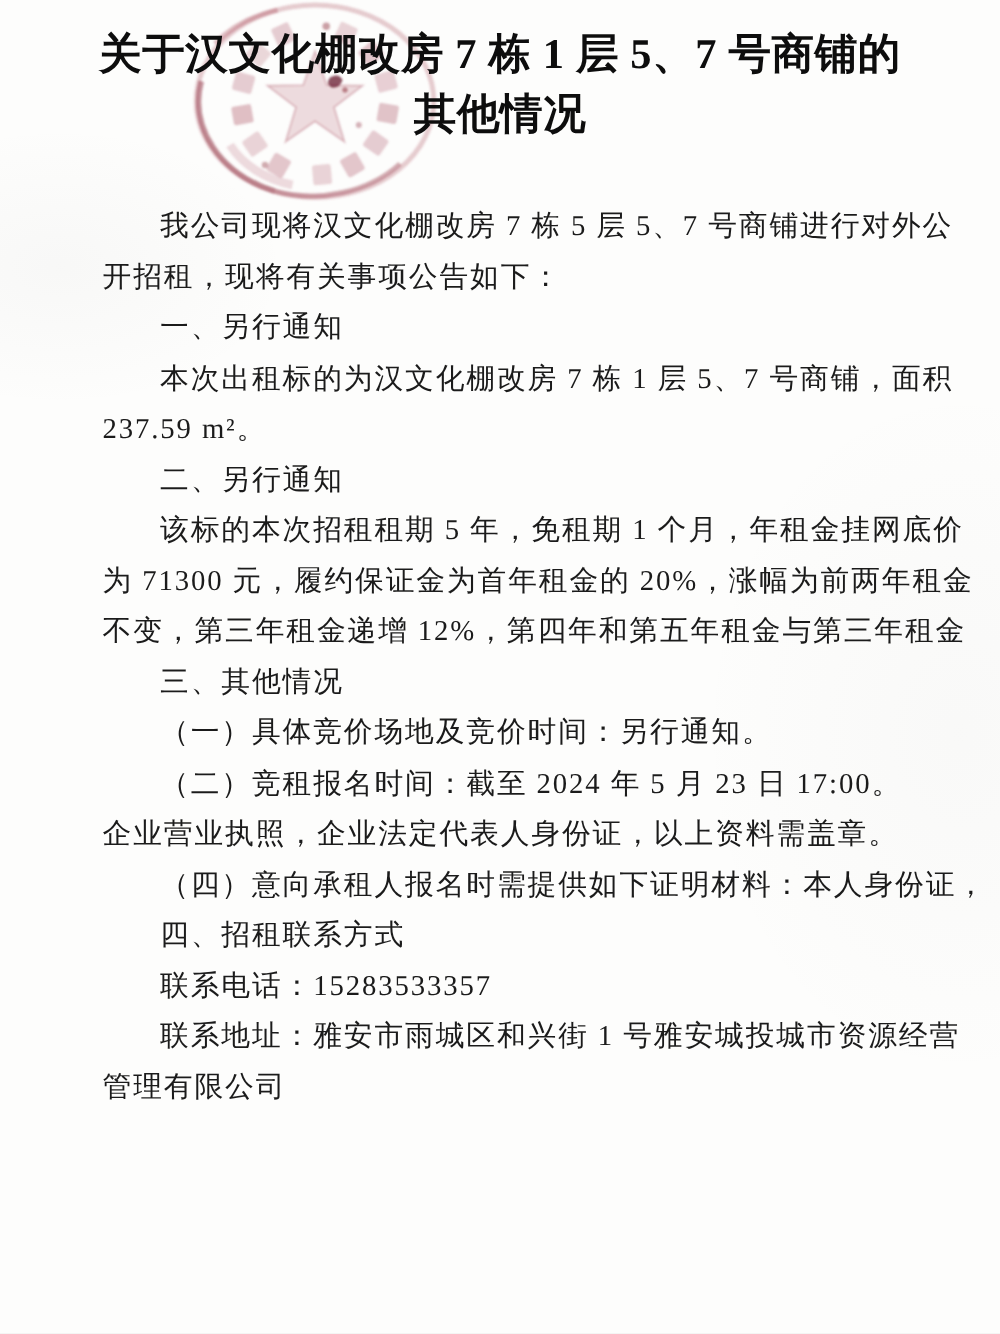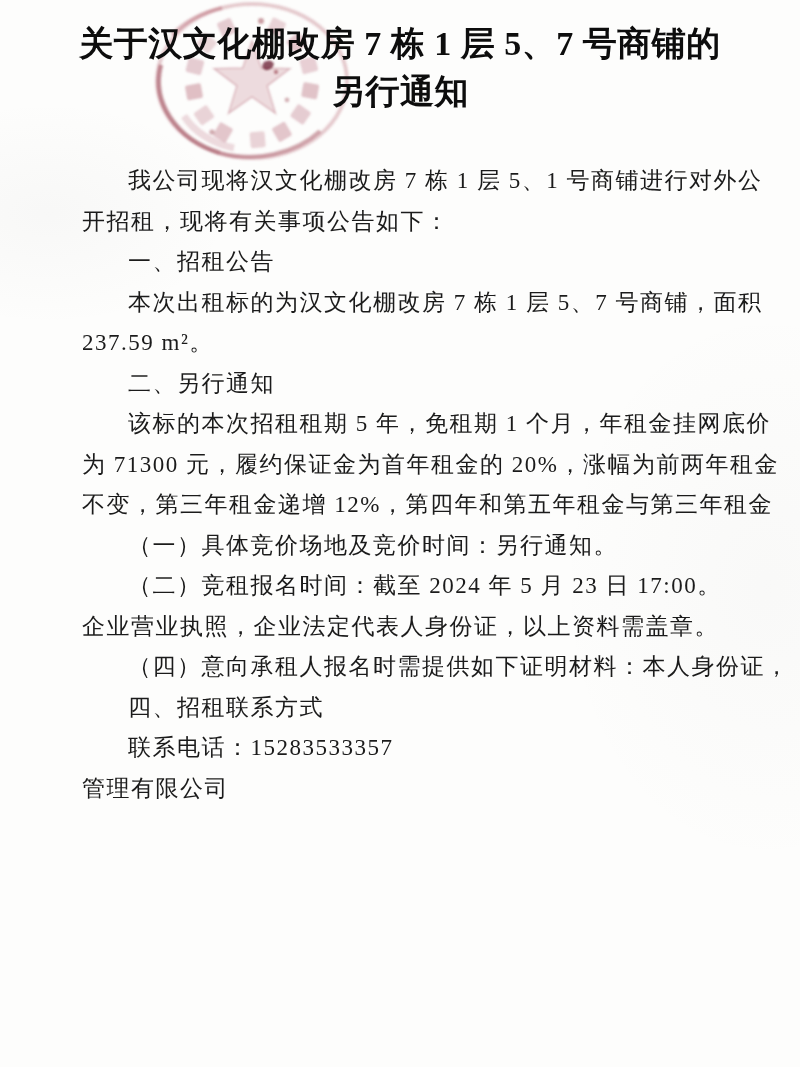--- a/index.html
+++ b/index.html
@@ -120,35 +120,37 @@
       <circle cx="124" cy="72" r="2.2" fill="#8e2f3c" opacity="0.55"></circle>
       <circle cx="109" cy="21" r="3" fill="#8e2f3c" opacity="0.45"></circle>
       <circle cx="120" cy="31" r="2" fill="#a4536a" opacity="0.4"></circle>
       <circle cx="135" cy="100" r="2.4" fill="#9c4452" opacity="0.4"></circle>
       <circle cx="60" cy="132" r="2.6" fill="#8e2f3c" opacity="0.4"></circle>
     </g>
   </svg>
 
   <div class="doc-title">
     <div>关于汉文化棚改房 7 栋 1 层 5、7 号商铺的</div>
-    <div>另行通知</div>
+    <div>其他情况</div>
   </div>
 
   <div class="doc-body" id="doc-body">
-      <div class="line indent">我公司现将汉文化棚改房 7 栋 1 层 5、1 号商铺进行对外公</div>
+      <div class="line indent">我公司现将汉文化棚改房 7 栋 5 层 5、7 号商铺进行对外公</div>
       <div class="line">开招租，现将有关事项公告如下：</div>
-      <div class="line indent">一、招租公告</div>
+      <div class="line indent">一、另行通知</div>
       <div class="line indent">本次出租标的为汉文化棚改房 7 栋 1 层 5、7 号商铺，面积</div>
       <div class="line">237.59 m²。</div>
       <div class="line indent">二、另行通知</div>
       <div class="line indent">该标的本次招租租期 5 年，免租期 1 个月，年租金挂网底价</div>
       <div class="line">为 71300 元，履约保证金为首年租金的 20%，涨幅为前两年租金</div>
       <div class="line">不变，第三年租金递增 12%，第四年和第五年租金与第三年租金</div>
+      <div class="line indent">三、其他情况</div>
       <div class="line indent">（一）具体竞价场地及竞价时间：另行通知。</div>
       <div class="line indent">（二）竞租报名时间：截至 2024 年 5 月 23 日 17:00。</div>
       <div class="line">企业营业执照，企业法定代表人身份证，以上资料需盖章。</div>
       <div class="line indent">（四）意向承租人报名时需提供如下证明材料：本人身份证，</div>
       <div class="line indent">四、招租联系方式</div>
       <div class="line indent">联系电话：15283533357</div>
+      <div class="line indent">联系地址：雅安市雨城区和兴街 1 号雅安城投城市资源经营</div>
       <div class="line">管理有限公司</div>
     </div>
 
 </div>
 
 </body></html>

